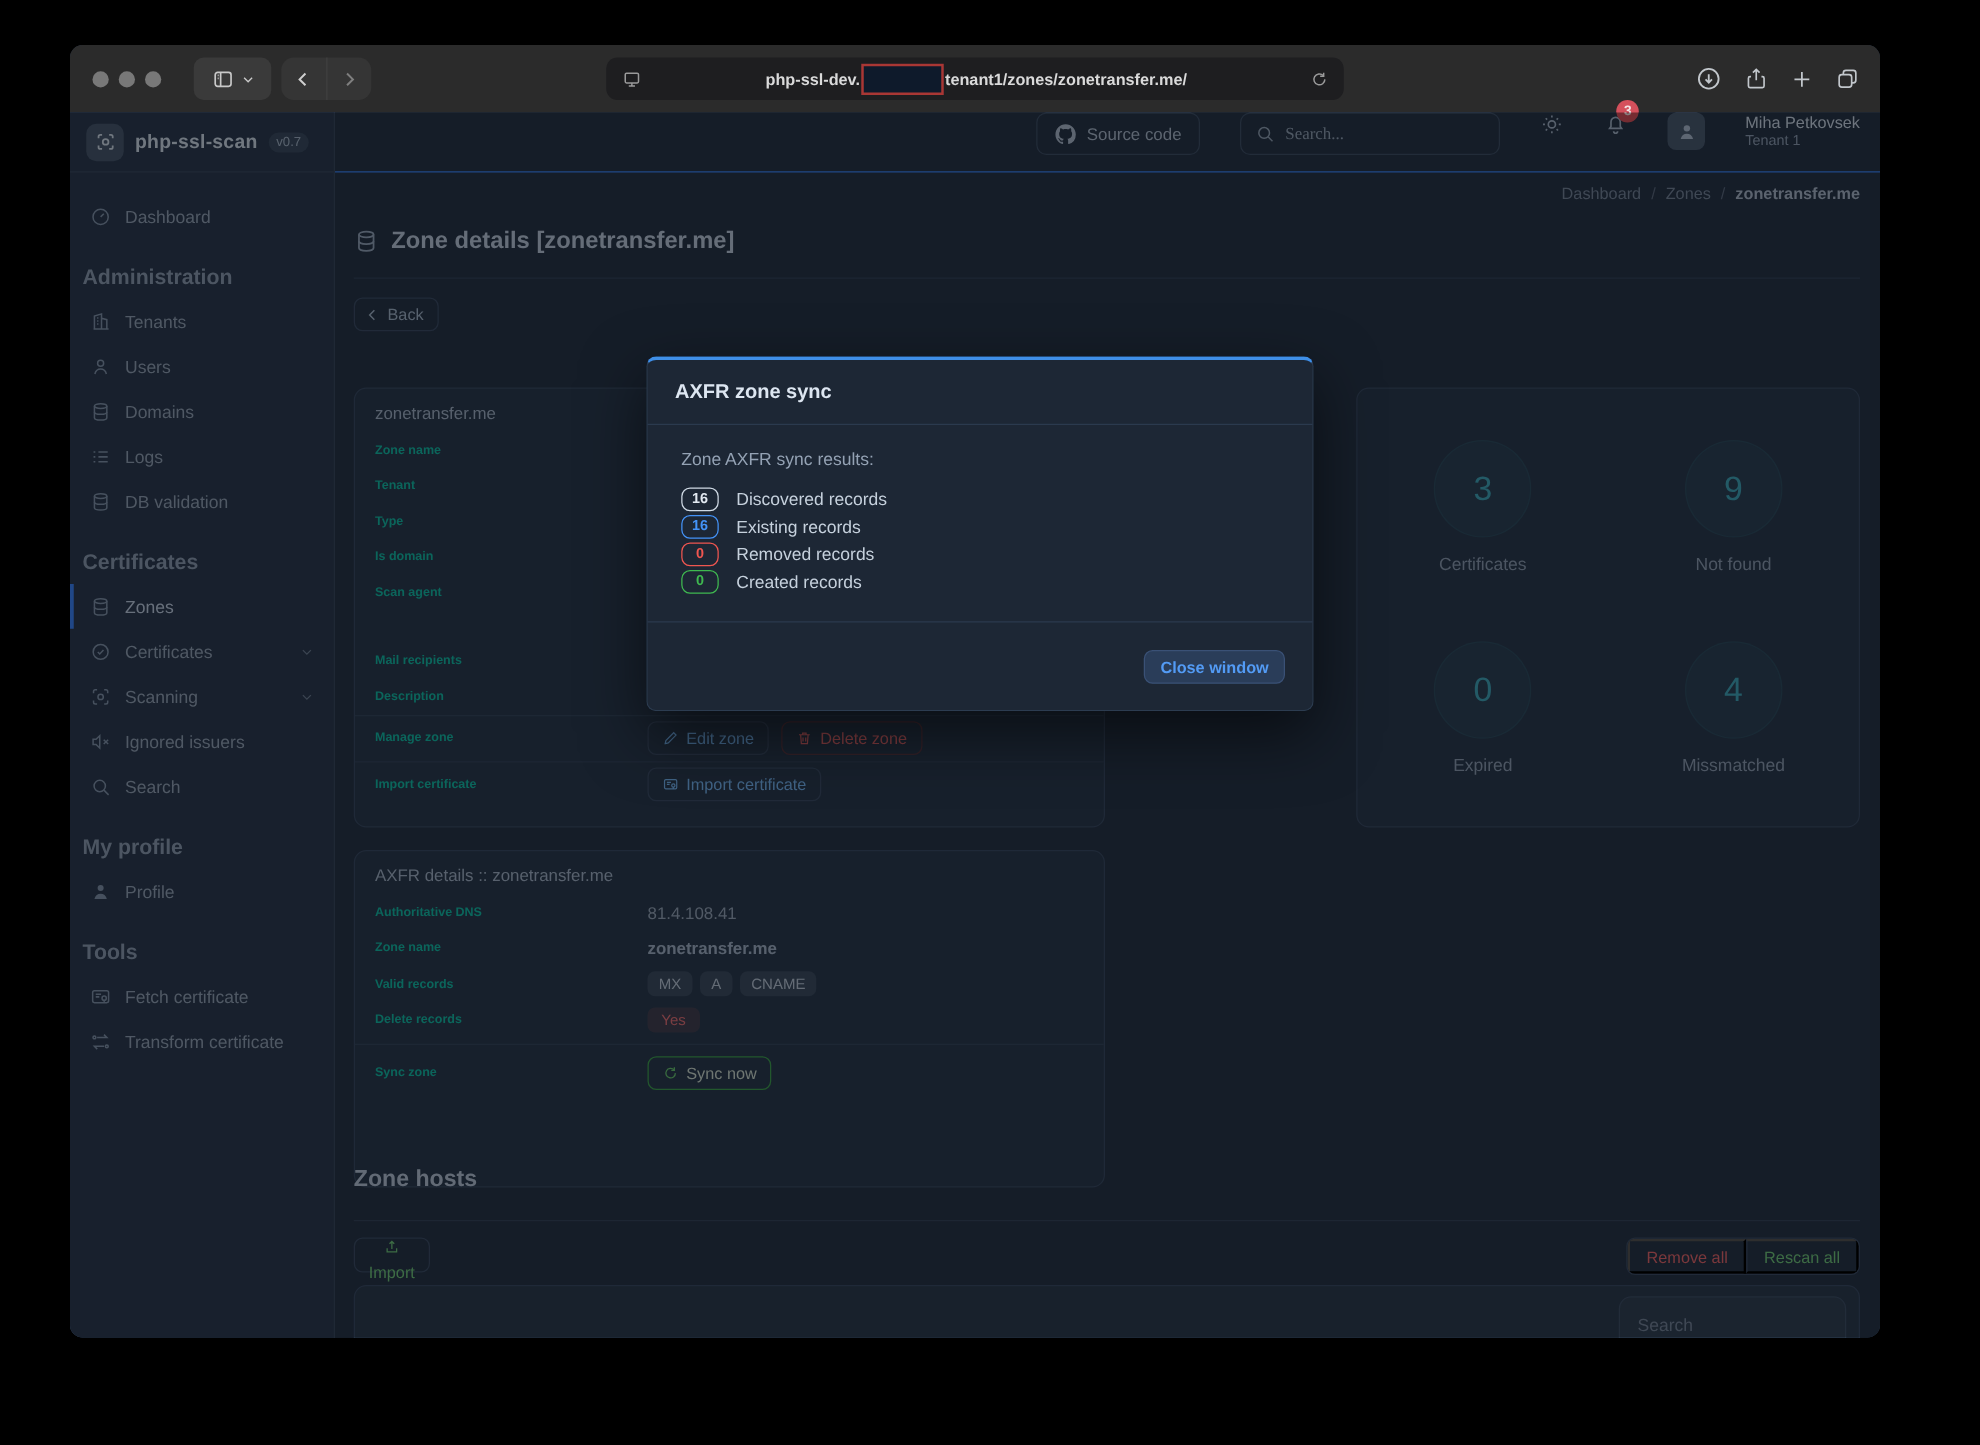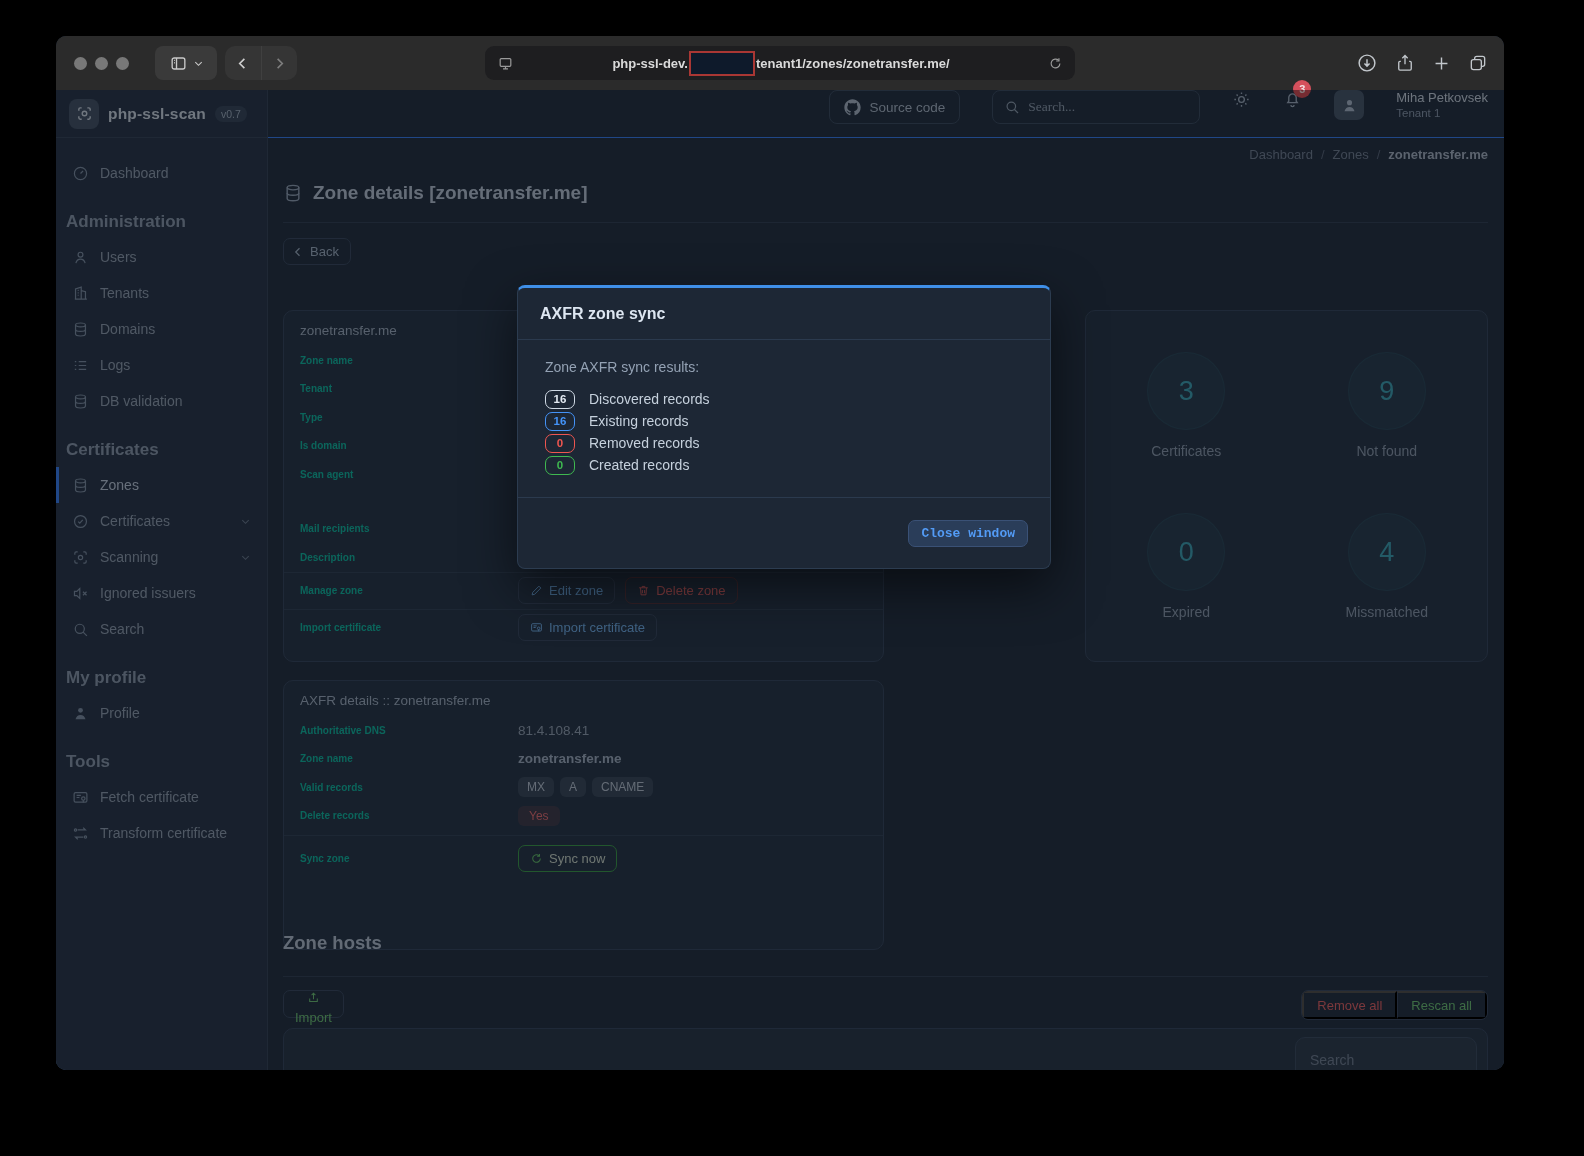--- a/index.html
+++ b/index.html
@@ -136,21 +136,21 @@
   .m-intro { color:#94a2b4; font-size:14px; margin-bottom:13px; }
   .m-row { display:flex; align-items:center; gap:14px; height:22px; }
   .m-badge { min-width:30px; height:19px; border-radius:7px; display:flex; align-items:center; justify-content:center;
              font-size:11.5px; font-weight:bold; border:1.5px solid; padding:0 4px; }
   .b-white { border-color:#cfd9e4; color:#e2e9f1; }
   .b-blue  { border-color:#4493f8; color:#4493f8; }
   .b-red   { border-color:#f05650; color:#f05650; }
   .b-green { border-color:#3fb950; color:#3fb950; }
   .m-label { color:#c6d1dd; font-size:14px; }
   .modal-foot { position:absolute; left:0; right:0; bottom:0; height:71px; border-top:1px solid #2b3a4e;
-                display:flex; align-items:center; justify-content:flex-end; padding:0 22px;font-family:Liberation Mono, monospace; }
+                display:flex; align-items:center; justify-content:flex-end; padding:0 22px; }
   .btn-close { background:#2a3d59; border:1px solid #3a5176; color:#539bf5; font-size:13px; font-weight:bold;
                height:27px; padding:0 12px; border-radius:7px; font-family:inherit; }
 </style>
 </head>
 <body>
 
 <div class="window">
 
   <div class="chrome">
     <div class="tl-group">
@@ -232,31 +232,31 @@
           <svg class="ic itm-ic" width="17" height="17" viewBox="0 0 24 24" fill="none" stroke="currentColor" stroke-width="1.7">
               <circle cx="12" cy="12" r="8.6"></circle>
               <path d="M12 12l3.6-3.6"></path>
             </svg>
           <span>Dashboard</span>
         </div>
 
         <div class="side-title">Administration</div>
         <div class="side-item">
           <svg class="ic itm-ic" width="17" height="17" viewBox="0 0 24 24" fill="none" stroke="currentColor" stroke-width="1.7">
+              <path d="M5 20V5.5L13 3v17M13 8l6 1.5V20M4 20h17"></path>
+              <path d="M8 7.5h1.5M8 11h1.5M8 14.5h1.5"></path>
+            </svg>
+          <span>Tenants</span>
+        </div>
+        <div class="side-item">
+          <svg class="ic itm-ic" width="17" height="17" viewBox="0 0 24 24" fill="none" stroke="currentColor" stroke-width="1.7">
               <circle cx="12" cy="8" r="3.4"></circle>
               <path d="M5.5 20c.9-3.6 3.4-5.6 6.5-5.6s5.6 2 6.5 5.6"></path>
             </svg>
           <span>Users</span>
-        </div>
-        <div class="side-item">
-          <svg class="ic itm-ic" width="17" height="17" viewBox="0 0 24 24" fill="none" stroke="currentColor" stroke-width="1.7">
-              <path d="M5 20V5.5L13 3v17M13 8l6 1.5V20M4 20h17"></path>
-              <path d="M8 7.5h1.5M8 11h1.5M8 14.5h1.5"></path>
-            </svg>
-          <span>Tenants</span>
         </div>
         <div class="side-item">
           <svg class="ic itm-ic" width="17" height="17" viewBox="0 0 24 24" fill="none" stroke="currentColor" stroke-width="1.7">
               <ellipse cx="12" cy="5.5" rx="7" ry="2.7"></ellipse>
               <path d="M5 5.5v13c0 1.5 3.1 2.7 7 2.7s7-1.2 7-2.7v-13"></path>
               <path d="M5 12c0 1.5 3.1 2.7 7 2.7s7-1.2 7-2.7"></path>
             </svg>
           <span>Domains</span>
         </div>
         <div class="side-item">

